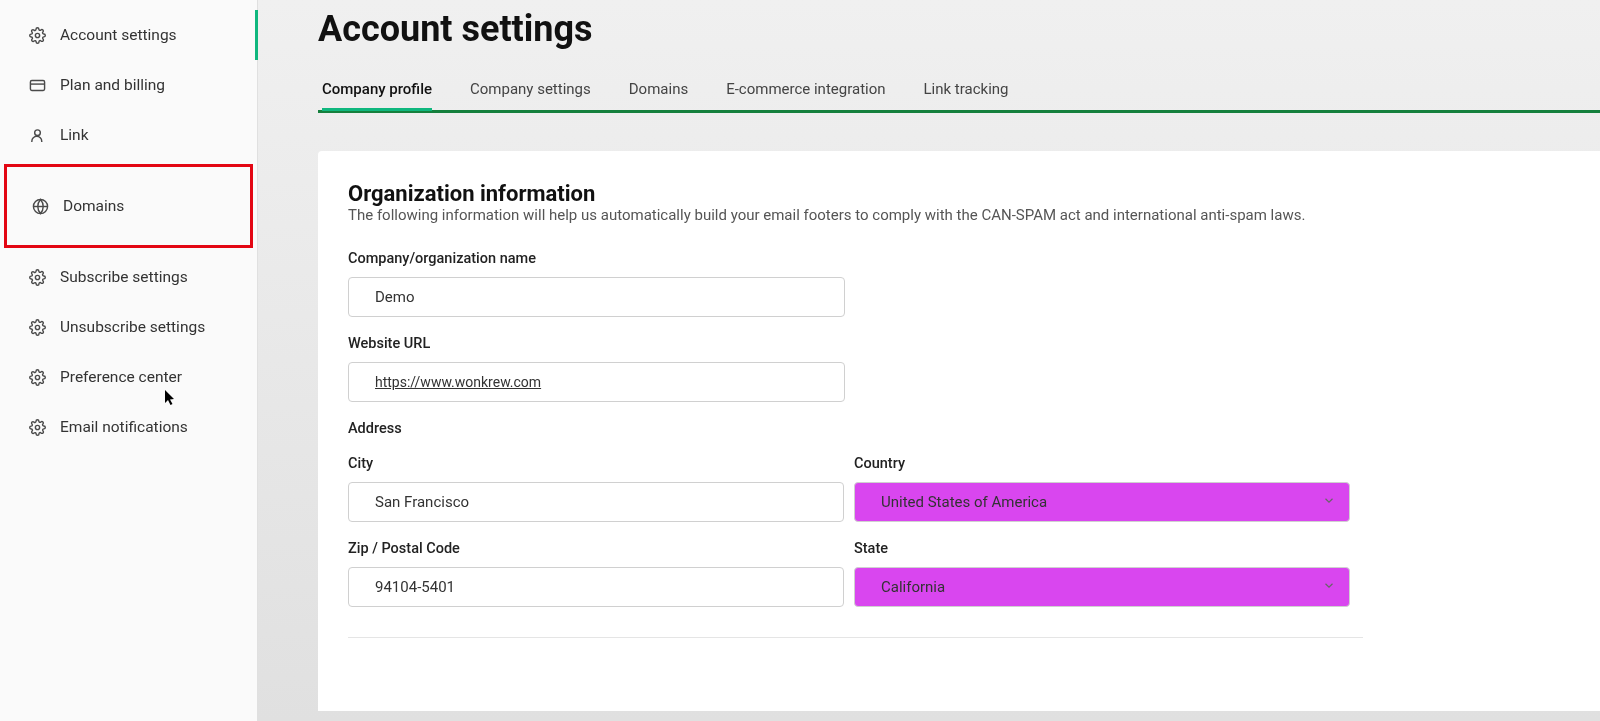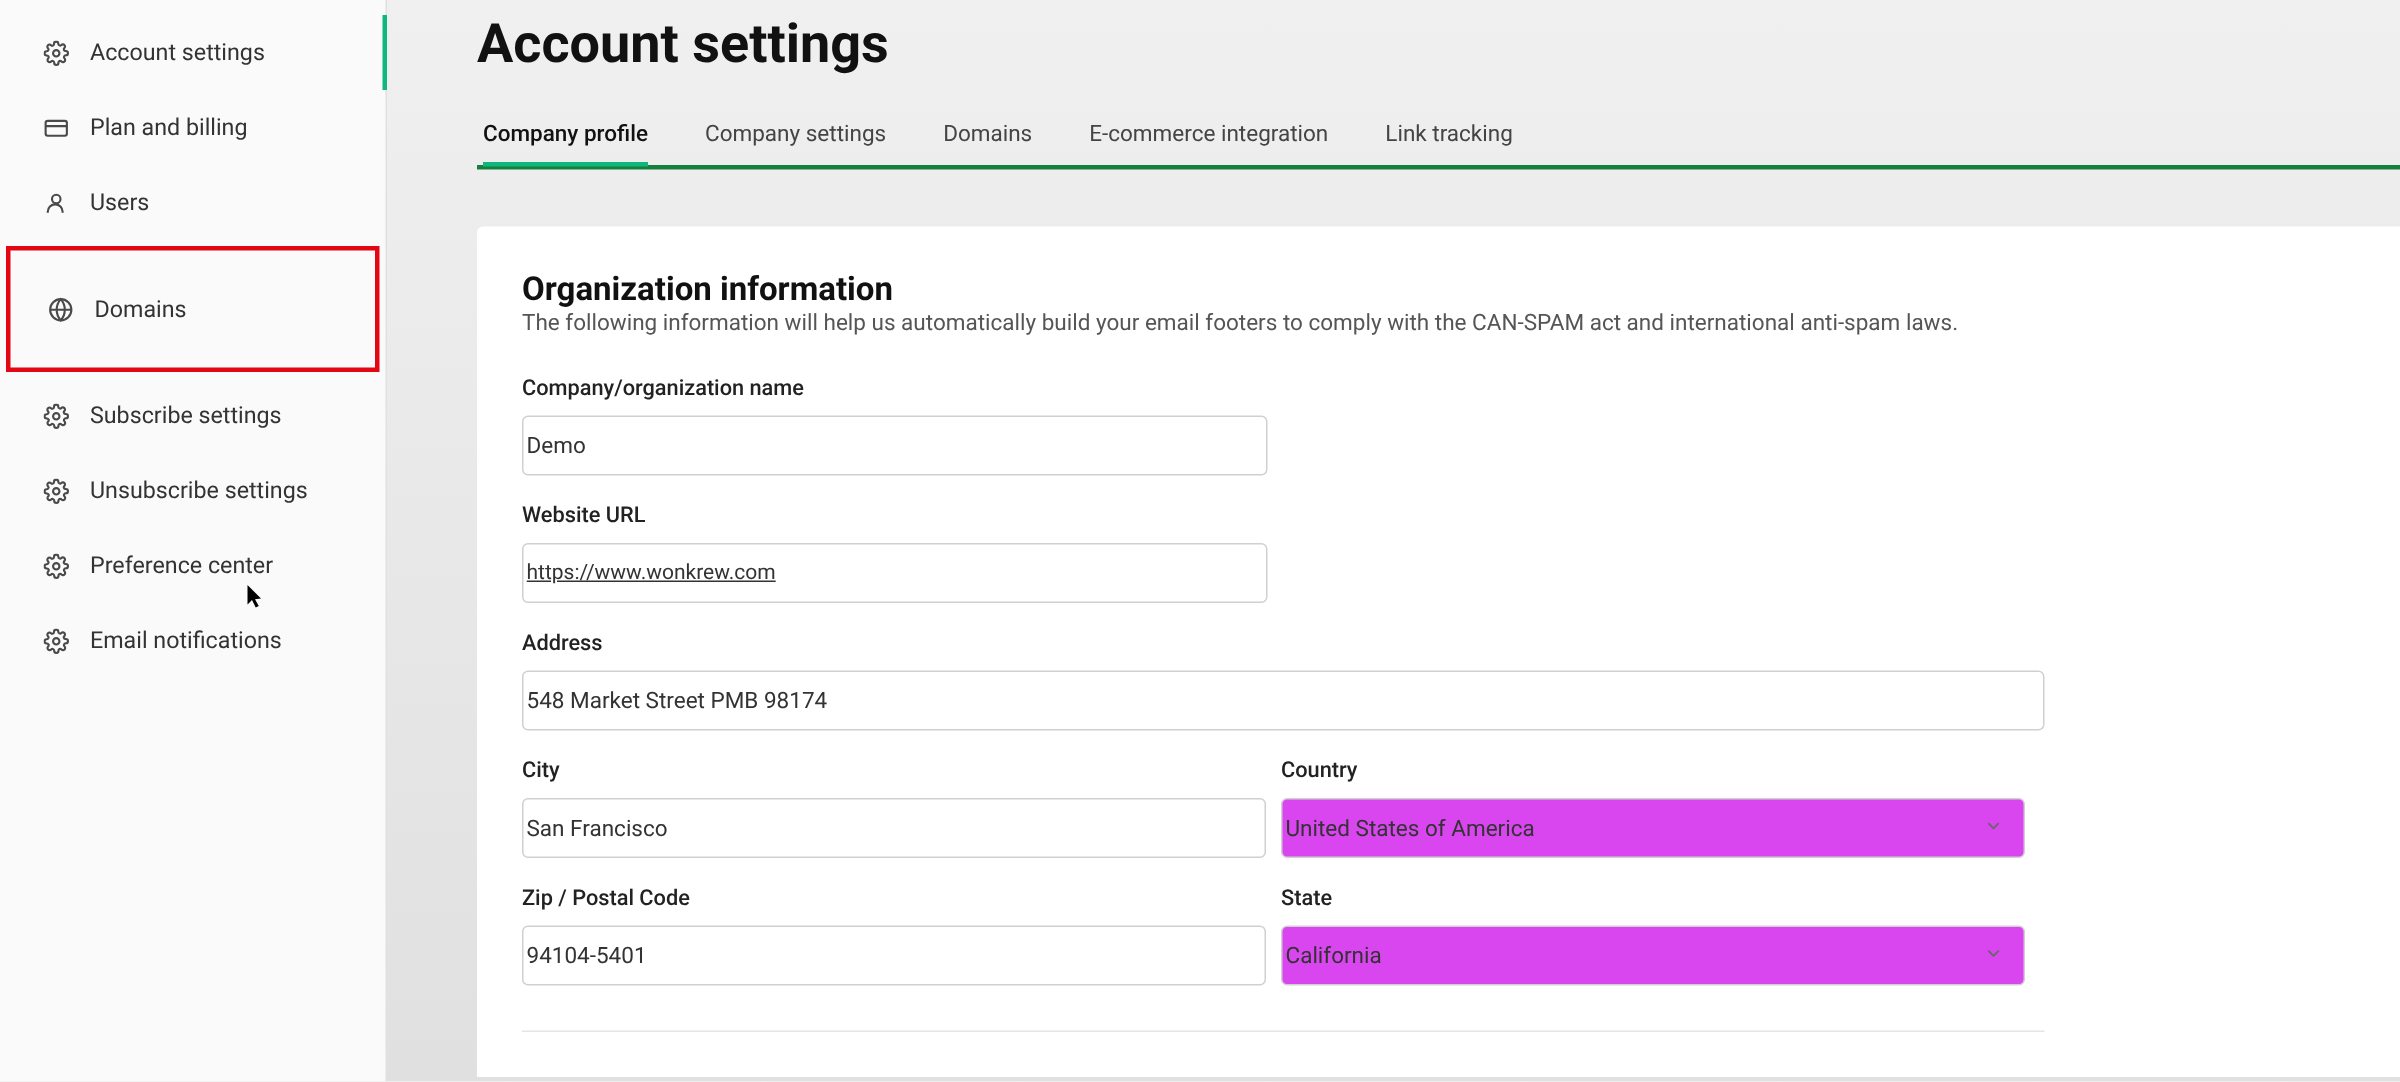--- a/index.html
+++ b/index.html
@@ -117,21 +117,21 @@
       font-size: 14.5px;
       font-weight: 500;
       color: #222;
       margin-bottom: 10px;
     }
     .input, .select {
       width: 100%;
       height: 40px;
       border: 1px solid #d0d0d0;
       border-radius: 4px;
-      padding: 0 2px;
+      padding: 0 26px;
       font-size: 15px;
       background: #fff;
       color: #333;
       font-family: inherit;
     }
     .select {
       appearance: none;
       background: #d946ef;
       padding-right: 36px;
       cursor: pointer;
@@ -188,21 +188,21 @@
     <span>Plan and billing</span>
   </div>
 
   <div class="sidebar-item">
     <span class="icon">
       <svg width="17" height="17" viewBox="0 0 24 24" fill="none" stroke="currentColor" stroke-width="2">
           <circle cx="12" cy="8" r="4"></circle>
           <path d="M4 21v-1a7 7 0 0 1 14 0v1"></path>
         </svg>
     </span>
-    <span>Users</span>
+    <span>Link</span>
   </div>
 
   <div class="sidebar-item highlighted">
     <span class="icon">
       <svg width="17" height="17" viewBox="0 0 24 24" fill="none" stroke="currentColor" stroke-width="2">
           <circle cx="12" cy="12" r="10"></circle>
           <line x1="2" y1="12" x2="22" y2="12"></line>
           <path d="M12 2a15 15 0 0 1 0 20a15 15 0 0 1 0-20z"></path>
         </svg>
     </span>
@@ -270,21 +270,20 @@
       <input class="input" value="Demo" style="">
     </div>
 
     <div class="form-group narrow">
       <label class="form-label">Website URL</label>
       <input class="input" style="font-size: 14px; text-decoration: underline;" value="https://www.wonkrew.com">
     </div>
 
     <div class="form-group col-full">
       <label class="form-label">Address</label>
-      <input class="input" value="548 Market Street PMB 98174" style="">
     </div>
 
     <div class="row col-full">
       <div class="form-group col-half">
         <label class="form-label">City</label>
         <input class="input" value="San Francisco" style="">
       </div>
       <div class="form-group col-half">
         <label class="form-label">Country</label>
         <div class="select-wrap">

